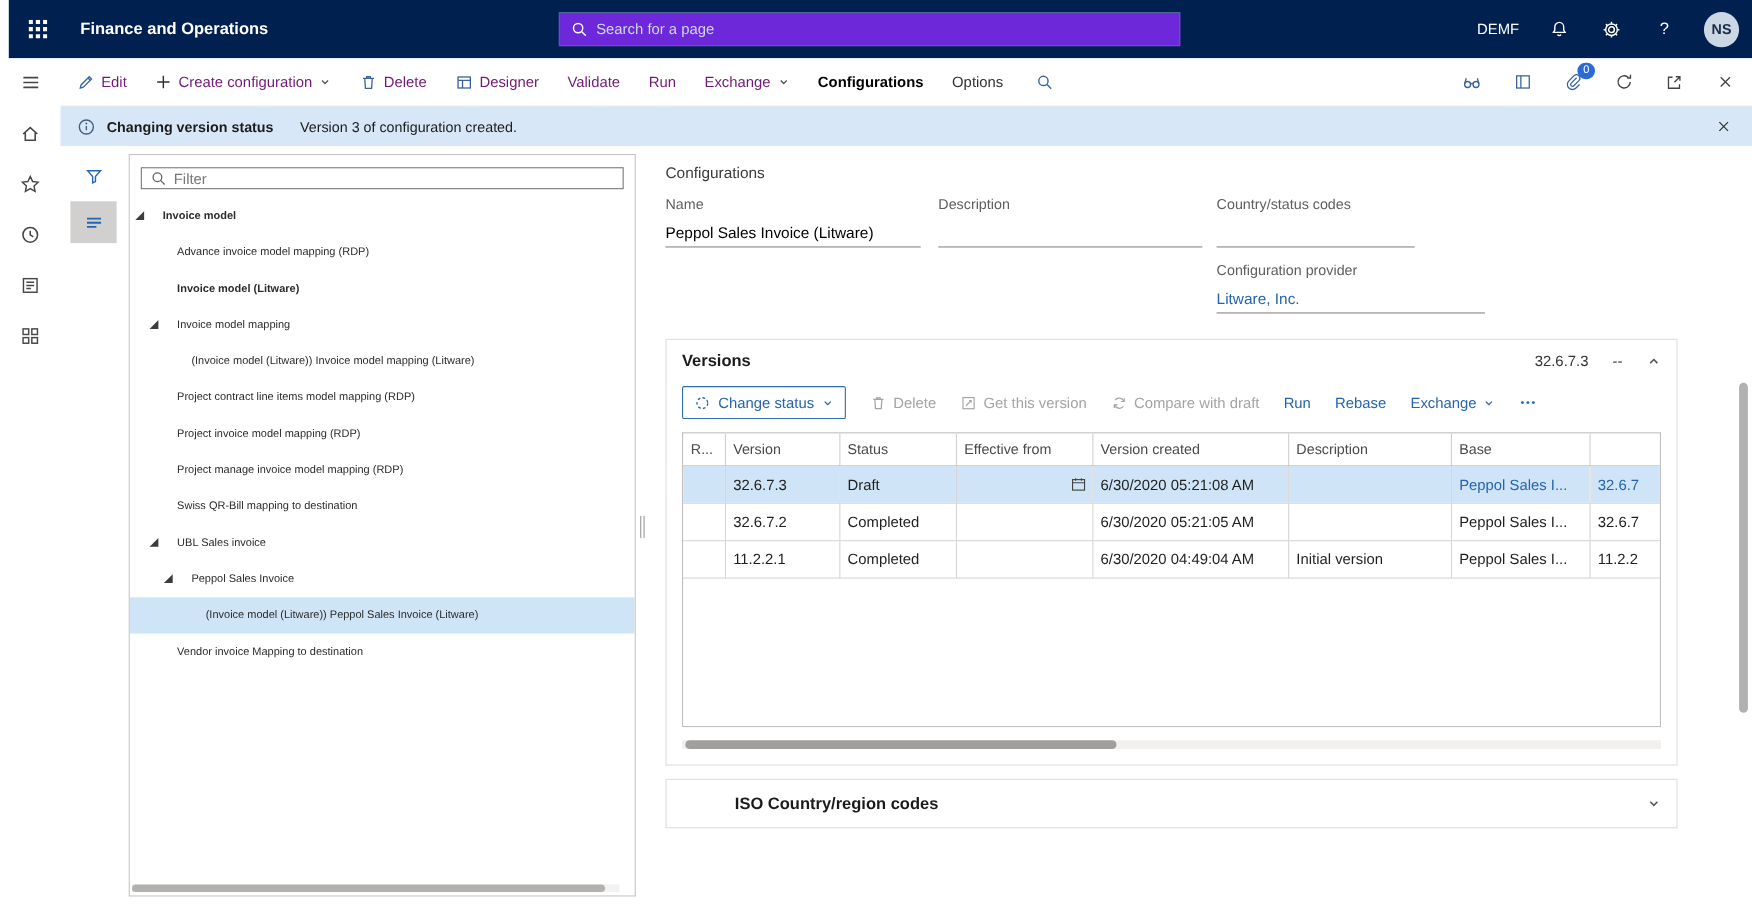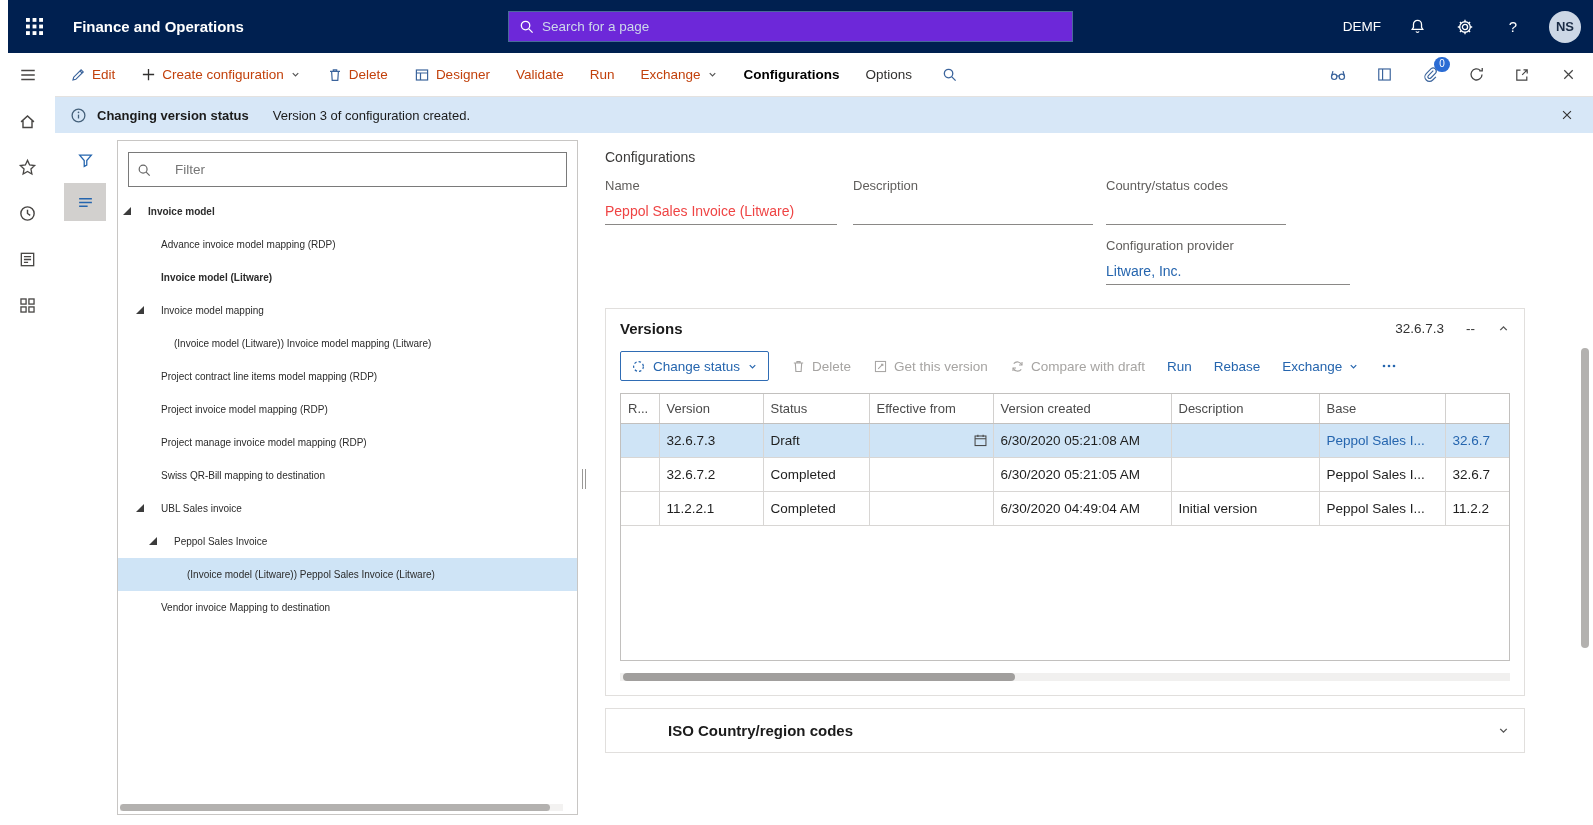--- a/index.html
+++ b/index.html
@@ -21,21 +21,21 @@
   .tb-help { color:#fff; font-size:15px; }
   .avatar { width:32px; height:32px; border-radius:50%; background:#ccd7e6; color:#1a2b45; font-size:13px; font-weight:bold; display:flex; align-items:center; justify-content:center; cursor:pointer; }
 
   
   .left-rail { position:absolute; top:53px; left:0; width:55px; bottom:0; background:#fff; display:flex; flex-direction:column; align-items:center; padding-top:10px; gap:22px; }
   .rail-btn { width:24px; height:24px; border:none; background:transparent; color:#484644; cursor:pointer; display:flex; align-items:center; justify-content:center; }
 
   
   .action-pane { position:absolute; top:53px; left:55px; right:0; height:44px; background:#fff; border-bottom:1px solid #e4e2e0; display:flex; align-items:center; padding:0 15px; }
   .ap-left { display:flex; align-items:center; gap:26px; }
-  .ap-btn { display:flex; align-items:center; gap:6px; border:none; background:transparent; font-family:inherit; font-size:13.5px; color:#c2410c; cursor:pointer; white-space:nowrap; }
+  .ap-btn { display:flex; align-items:center; gap:6px; border:none; background:transparent; font-family:inherit; font-size:13.5px; color:#701a75; cursor:pointer; white-space:nowrap; }
   .ap-btn svg { color:#3b649c; }
   .ap-btn .chev { color:#555; }
   .ap-tab { border:none; background:transparent; font-family:inherit; font-size:13.5px; color:#323130; cursor:pointer; }
   .ap-tab.active { font-weight:bold; color:#000; }
   .ap-right { position:absolute; right:14px; display:flex; align-items:center; gap:24px; }
   .ap-iconbtn { position:relative; border:none; background:transparent; color:#3b649c; cursor:pointer; width:22px; height:22px; display:flex; align-items:center; justify-content:center; }
   .ap-iconbtn.dark { color:#444; }
   .badge { position:absolute; top:-7px; right:-9px; background:#2b6cd4; color:#fff; font-size:10px; line-height:14px; min-width:16px; height:15px; border-radius:8px; text-align:center; padding:0 3px; }
 
   
@@ -46,39 +46,39 @@
   .info-icon { color:#44607a; display:flex; }
 
   
   .content { position:absolute; top:133px; left:55px; right:0; bottom:0; background:#fff; }
 
   .filter-strip { position:absolute; left:0; top:0; width:62px; bottom:0; }
   .strip-btn { position:absolute; left:9px; width:42px; height:38px; border:none; background:transparent; cursor:pointer; display:flex; align-items:center; justify-content:center; color:#2565ae; }
   .strip-btn.active { background:#d2d0ce; }
 
   .tree-panel { position:absolute; left:62px; top:7px; width:461px; bottom:10px; border:1px solid #c8c6c4; background:#fff; overflow:hidden; }
-  .filter-box { margin:11px 10px 4px 10px; height:35px; border:1px solid #7a7a7a; display:flex; align-items:center; padding:0 8px; gap:24px; color:#666; }
+  .filter-box { margin:11px 10px 4px 10px; height:20px; border:1px solid #7a7a7a; display:flex; align-items:center; padding:0 8px; gap:7px; color:#666; }
   .filter-box input { flex:1; border:none; outline:none; font-family:inherit; font-size:13.5px; color:#333; background:transparent; }
   .filter-box input::placeholder { color:#767676; }
   .tree { margin-top:8px; }
   .tree-row { position:relative; height:33px; line-height:33px; font-size:10px; color:#2b2b2b; white-space:nowrap; overflow:hidden; cursor:pointer; }
   .tree-row.selected { background:#cfe4f6; }
   .tree-label.bold { font-weight:bold; }
   .tree-caret { position:absolute; top:12px; width:0; height:0; border-left:8px solid transparent; border-bottom:8px solid #3c3c3c; }
   .tree-hscroll { position:absolute; left:2px; right:14px; bottom:3px; height:7px; background:#f3f2f1; }
   .tree-hscroll .thumb { position:absolute; left:0; top:0; bottom:0; width:97%; background:#b3b1af; border-radius:4px; }
 
   .splitter { position:absolute; left:523px; top:0; bottom:0; width:12px; cursor:col-resize; }
   .splitter .grip { position:absolute; left:4px; top:calc(50% - 10px); width:4px; height:20px; border-left:1px solid #9a9896; border-right:1px solid #9a9896; }
 
   .main { position:absolute; left:550px; top:0; width:920px; bottom:0; }
   .section-heading { margin-top:16px; font-size:14px; color:#3b3a39; }
   .fields-grid { display:grid; grid-template-columns:248px 253px 1fr; margin-top:13px; }
   .field-label { font-size:13px; color:#605e5c; }
-  .field-value { margin-top:5px; height:27px; line-height:27px; border-bottom:1px solid #8a8886; font-size:14px; color:#ef4444; cursor:text; }
+  .field-value { margin-top:5px; height:27px; line-height:27px; border-bottom:1px solid #8a8886; font-size:14px; color:#000000; cursor:text; }
   .field-value.link { color:#2565ae; cursor:pointer; }
   .col3-row2 { grid-column:3; margin-top:13px; }
 
   .card { border:1px solid #e1dfdd; margin-top:23px; background:#fff; }
   .card-header { display:flex; align-items:center; padding:11px 14px 6px 14px; cursor:pointer; }
   .card-title { font-size:15px; font-weight:bold; color:#1b1b1b; }
   .card-summary { margin-left:auto; display:flex; align-items:center; gap:22px; font-size:13.5px; color:#333; }
   .chev-btn { border:none; background:transparent; color:#555; cursor:pointer; display:flex; align-items:center; }
 
   .v-toolbar { display:flex; align-items:center; gap:22px; padding:8px 14px 12px 14px; font-size:13.5px; }

